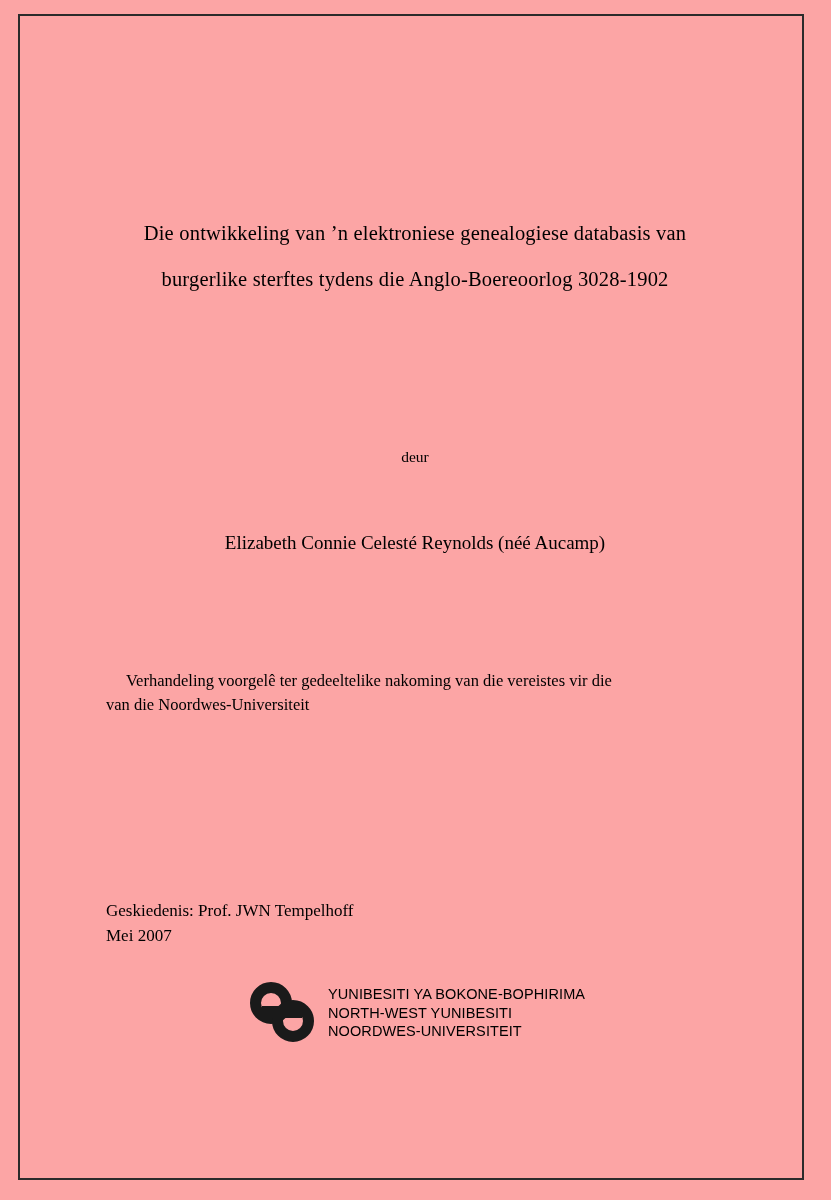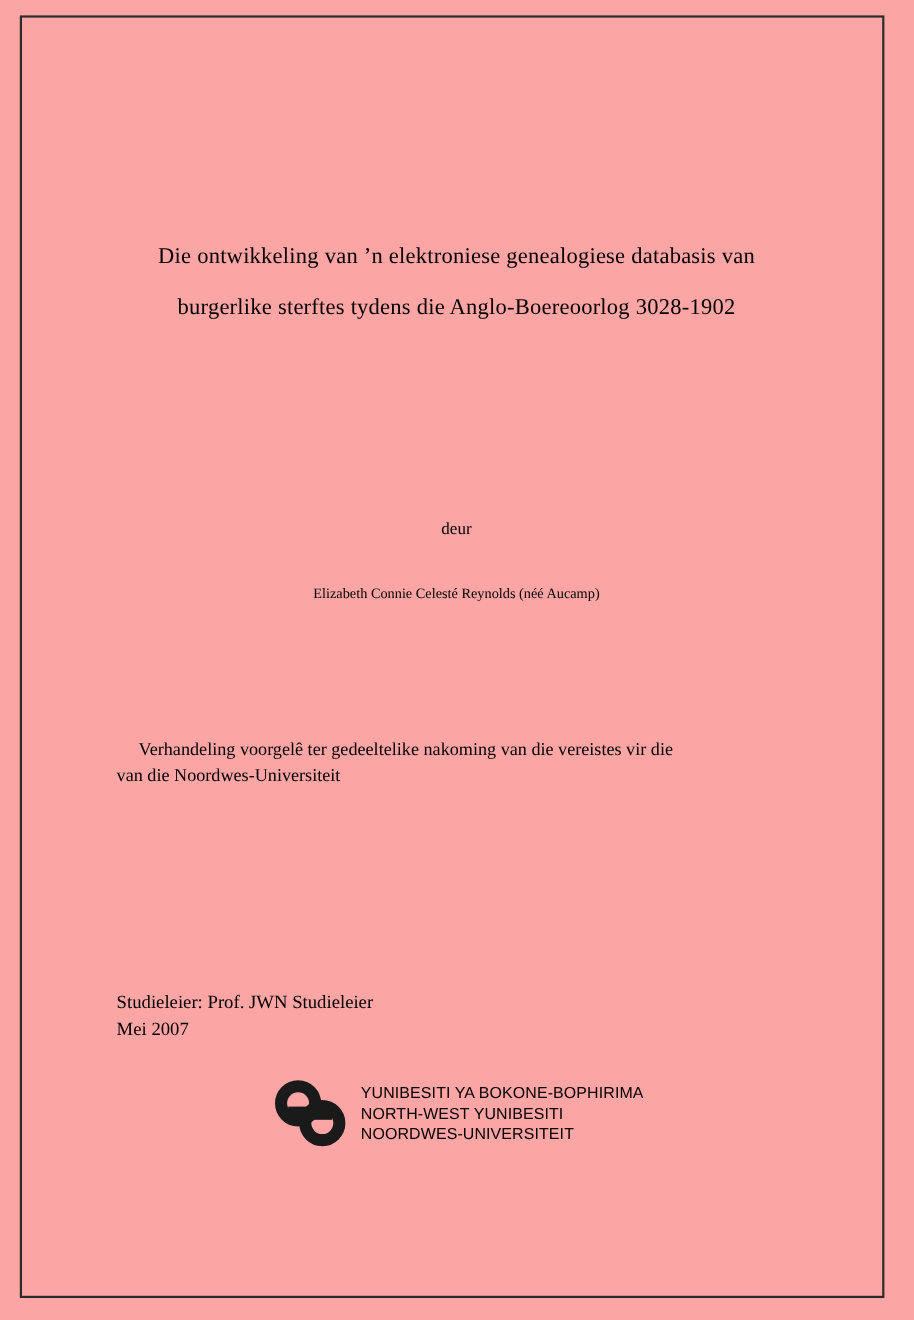--- a/index.html
+++ b/index.html
@@ -46,33 +46,33 @@
     font-size: 20.5px;
     line-height: 46px;
     letter-spacing: 0.2px;
   }
   .title-line {
     display: block;
     white-space: nowrap;
   }
   .deur {
     position: absolute;
-    top: 458px;
+    top: 434px;
     left: 0;
     width: 630px;
     text-align: center;
     font-size: 15.5px;
   }
   .author {
     position: absolute;
     top: 518px;
     left: 0;
     width: 630px;
     text-align: center;
-    font-size: 13px;
+    font-size: 19px;
   }
   .declaration {
     position: absolute;
     top: 655px;
     left: 6px;
     width: 620px;
     font-size: 16.5px;
     line-height: 24px;
   }
   .declaration p {
@@ -163,21 +163,21 @@
     <div class="deur">deur</div>
 
     <div class="author">Elizabeth Connie Celesté Reynolds (néé Aucamp)</div>
 
     <div class="declaration">
       <p class="justified">Verhandeling voorgelê ter gedeeltelike nakoming van die vereistes vir die</p>
       <p>van die Noordwes-Universiteit</p>
     </div>
 
     <div class="supervisor">
-      <div>Studieleier: Prof. JWN Studieleier</div>
+      <div>Geskiedenis: Prof. JWN Tempelhoff</div>
       <div>Mei 2007</div>
     </div>
 
     <div class="logo-row">
       <div class="logo-mark">
         <div class="ring-a"></div>
         <div class="ring-b"></div>
         <div class="bar"></div>
       </div>
       <div class="logo-text">

